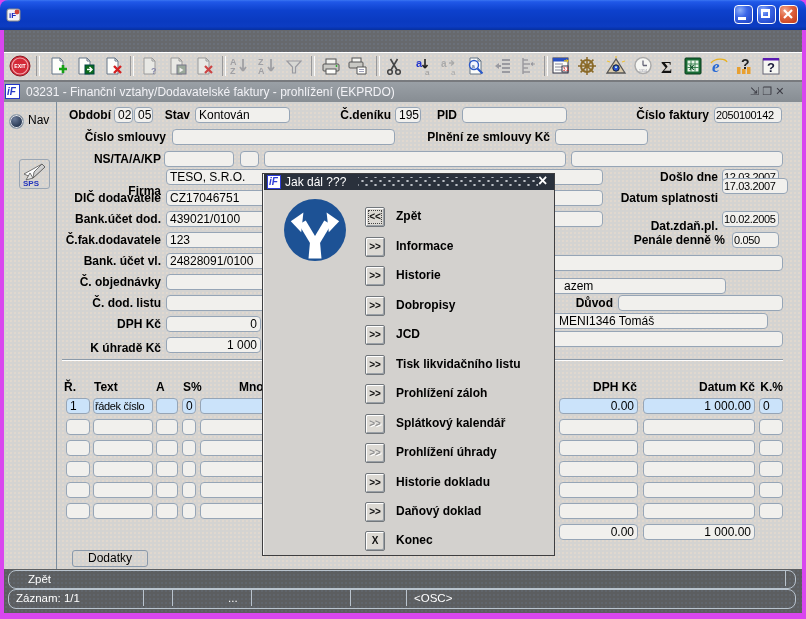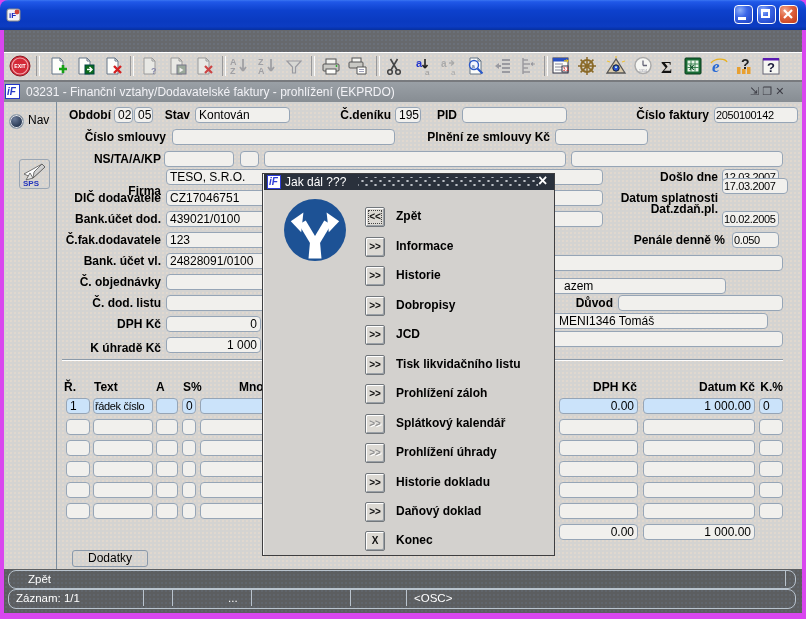--- a/index.html
+++ b/index.html
@@ -220,21 +220,21 @@
 <div class="lbl" style="left:0;top:107px;width:111px">Období</div>
 <div class="fld ctr" style="left:114px;top:107px;width:19px">02</div>
 <div class="fld ctr" style="left:134px;top:107px;width:19px">05</div>
 <div class="lbl" style="left:90px;top:107px;width:100px">Stav</div>
 <div class="fld" style="left:195px;top:107px;width:95px">Kontován</div>
 <div class="lbl" style="left:291px;top:107px;width:100px">Č.deníku</div>
 <div class="fld ctr" style="left:395px;top:107px;width:26px">195</div>
 <div class="lbl" style="left:357px;top:107px;width:100px">PID</div>
 <div class="fld" style="left:462px;top:107px;width:105px"></div>
 <div class="lbl" style="left:609px;top:107px;width:100px">Číslo faktury</div>
-<div class="fld ctr s11" style="left:714px;top:107px;width:84px">2050100142</div>
+<div class="fld ctr s11" style="left:714px;top:107px;width:68px">2050100142</div>
 
 <div class="lbl" style="left:66px;top:129px;width:100px">Číslo smlouvy</div>
 <div class="fld" style="left:172px;top:129px;width:223px"></div>
 <div class="lbl" style="left:410px;top:129px;width:140px">Plnění ze smlouvy Kč</div>
 <div class="fld" style="left:555px;top:129px;width:93px"></div>
 
 <div class="lbl" style="left:61px;top:151px;width:100px">NS/TA/A/KP</div>
 <div class="fld" style="left:164px;top:151px;width:70px"></div>
 <div class="fld" style="left:240px;top:151px;width:19px"></div>
 <div class="fld" style="left:264px;top:151px;width:302px"></div>
@@ -256,21 +256,21 @@
 <div class="fld" style="left:166px;top:295px;width:284px"></div>
 <div class="lbl" style="left:61px;top:316px;width:100px">DPH Kč</div>
 <div class="fld num" style="left:166px;top:316px;width:95px">0</div>
 <div class="lbl" style="left:61px;top:340px;width:100px">K úhradě Kč</div>
 <div class="fld num" style="left:166px;top:337px;width:95px">1 000</div>
 
 <div class="lbl" style="left:618px;top:169px;width:100px">Došlo dne</div>
 <div class="fld s11" style="left:722px;top:169px;width:57px">12.03.2007</div>
 <div class="lbl" style="left:618px;top:190px;width:100px">Datum splatnosti</div>
 <div class="fld s11" style="left:722px;top:178px;width:66px">17.03.2007</div>
-<div class="lbl" style="left:618px;top:201px;width:100px">Dat.zdaň.pl.</div>
+<div class="lbl" style="left:618px;top:218px;width:100px">Dat.zdaň.pl.</div>
 <div class="fld s11" style="left:722px;top:211px;width:57px">10.02.2005</div>
 <div class="lbl" style="left:625px;top:232px;width:100px">Penále denně %</div>
 <div class="fld ctr s11" style="left:732px;top:232px;width:47px">0.050</div>
 
 <div class="fld" style="left:460px;top:255px;width:323px"></div>
 <div class="fld" style="left:490px;top:278px;width:236px">
         <span style="position:absolute;left:73px">azem</span>
       </div>
 <div class="lbl" style="left:513px;top:295px;width:100px">Důvod</div>
 <div class="fld" style="left:618px;top:295px;width:165px"></div>

